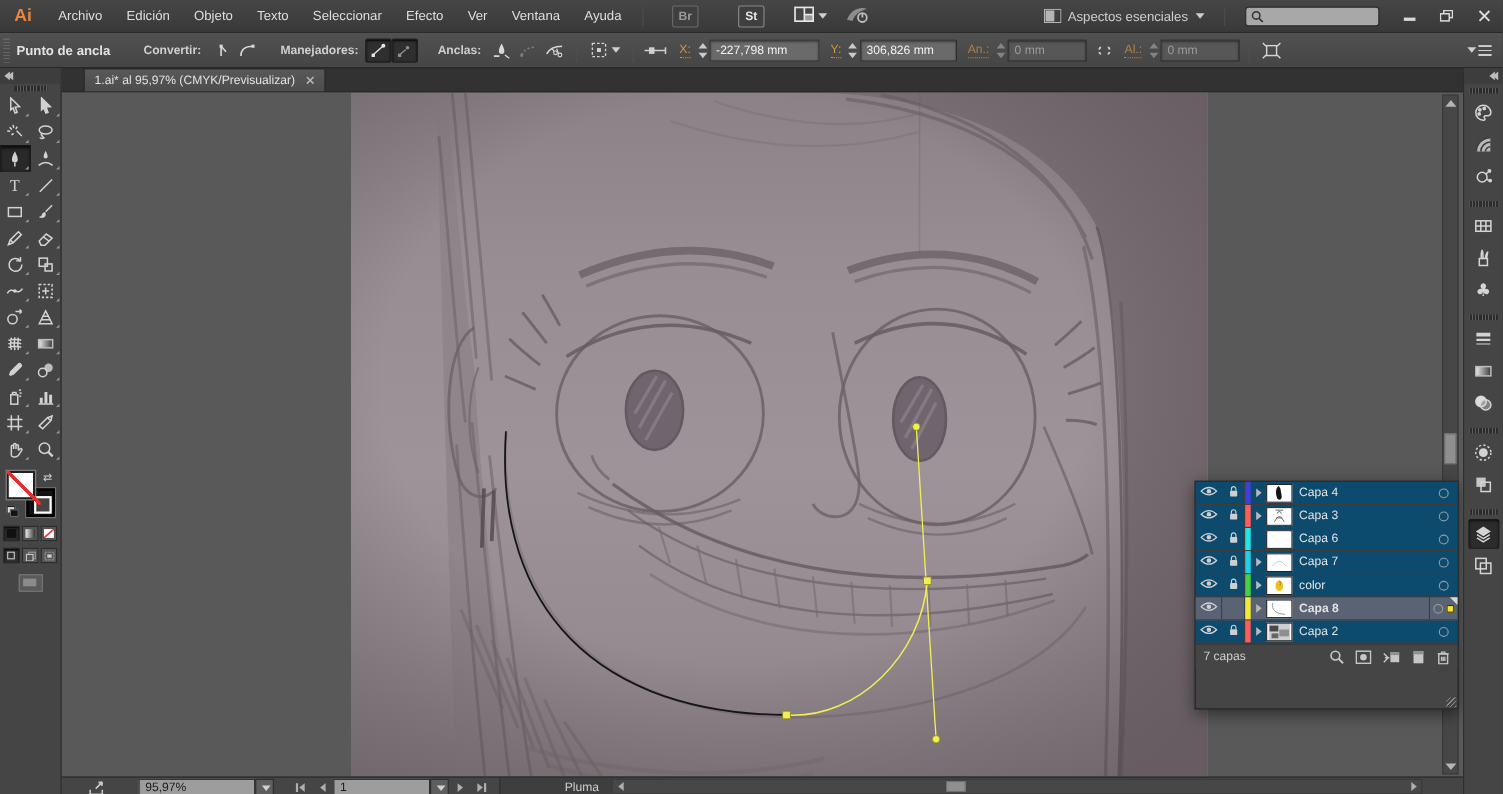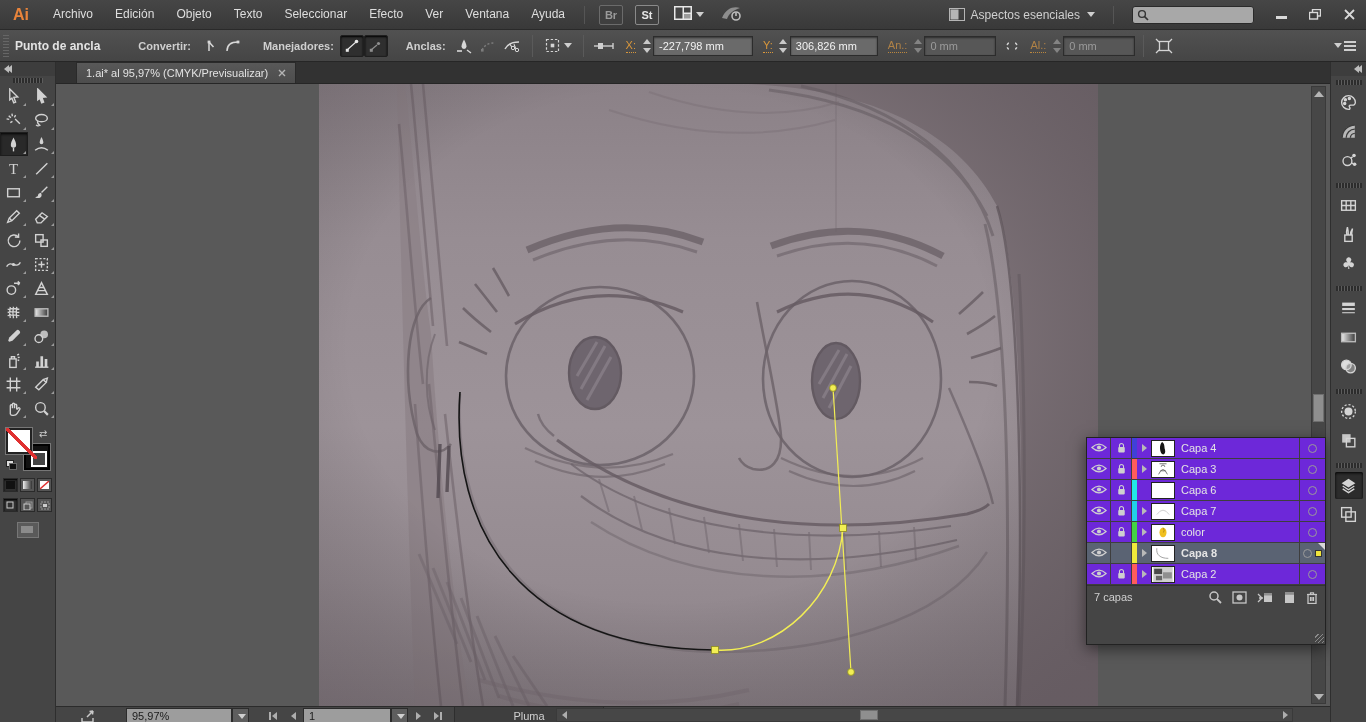--- a/index.html
+++ b/index.html
@@ -6,38 +6,38 @@
   html,body{width:1366px;height:722px;overflow:hidden;background:#3c3c3c;
     font-family:"Liberation Sans",sans-serif;color:#d6d6d6;font-size:12px}
 
   
   .titlebar{height:30px;display:flex;align-items:center;background:linear-gradient(#464646,#393939);
     border-bottom:1px solid #2a2a2a;position:relative}
   .app-logo{width:42px;text-align:center;color:#e8843b;font-weight:bold;font-size:16px}
   .menu-bar{display:flex;align-items:center;height:100%}
   .menu-item{padding:8px 11px;line-height:29px;color:#dedede;cursor:default}
   .tb-sep{width:1px;height:18px;background:#2e2e2e;border-right:1px solid #555;margin:0 8px}
-  .sq-btn{min-width:24px;height:20px;border:1px solid #6b6b6b;border-radius:2px;margin:0 6px;
+  .sq-btn{min-width:24px;height:20px;border:1px solid #6b6b6b;border-radius:2px;margin:0 18px;
     display:flex;align-items:center;justify-content:center;font-size:11px;font-weight:bold;color:#9a9a9a;background:#3f3f3f}
   .sq-btn.bright{color:#e6e6e6;border-color:#8a8a8a}
   .arrange-btn{display:flex;align-items:center;margin:0 8px}
   .caret-down{width:0;height:0;border-left:4px solid transparent;border-right:4px solid transparent;border-top:5px solid #cfcfcf;margin-left:3px}
   .titlebar-right{margin-left:auto;display:flex;align-items:center;height:100%}
   .workspace{display:flex;align-items:center;color:#cfcfcf;padding:0 10px}
   .search-box{width:122px;height:18px;background:#a8a8a8;border:1px solid #2a2a2a;border-radius:3px;
     display:flex;align-items:center;padding:0 4px;margin:0 10px}
   .search-box input{border:none;outline:none;background:transparent;width:100px;font-size:11px;color:#222;font-family:"Liberation Sans",sans-serif}
   .win-controls{display:flex;height:100%}
   .win-btn{width:34px;height:100%;display:flex;align-items:center;justify-content:center;color:#d9d9d9}
 
   
   .controlbar{height:32px;background:linear-gradient(#515151,#454545);border-bottom:1px solid #262626;
     display:flex;align-items:center;font-size:11px;position:relative}
   .gripper-v{width:6px;height:22px;margin:0 6px 0 3px;background:repeating-linear-gradient(#666 0 1px,transparent 1px 3px)}
-  .ctx-title{font-weight:bold;color:#e3e3e3;font-size:12px;margin-right:32px;white-space:nowrap}
+  .ctx-title{font-weight:bold;color:#e3e3e3;font-size:12px;margin-right:24px;white-space:nowrap}
   .cb-label{color:#cfcfcf;margin:0 6px;white-space:nowrap}
   .cb-btn{width:24px;height:22px;display:flex;align-items:center;justify-content:center;border-radius:2px;color:#d4d4d4}
   .cb-btn.toggled{background:#2f2f2f;border:1px solid #1f1f1f;box-shadow:inset 0 1px 2px #000}
   .cb-btn.dim{opacity:.38}
   .cb-sep{width:1px;height:22px;background:#333;border-right:1px solid #5a5a5a;margin:0 8px}
   .coord-label{color:#d9973b;margin:0 4px 0 10px;border-bottom:1px dotted #d9973b;padding-bottom:1px;white-space:nowrap}
   .coord-label.dis{color:#c98f45;opacity:.8}
   .stepper{width:13px;height:20px;display:flex;flex-direction:column;justify-content:space-between;padding:3px 0;align-items:center}
   .stp-up{width:0;height:0;border-left:4px solid transparent;border-right:4px solid transparent;border-bottom:5px solid #c9c9c9}
   .stp-dn{width:0;height:0;border-left:4px solid transparent;border-right:4px solid transparent;border-top:5px solid #c9c9c9}
@@ -96,21 +96,21 @@
   .tri-dn{width:0;height:0;border-left:5px solid transparent;border-right:5px solid transparent;border-top:6px solid #b5b5b5}
   .vs-thumb{position:absolute;left:1px;top:307px;width:11px;height:28px;background:#8f8f8f;border:1px solid #6f6f6f}
 
   
   .layers-panel{position:absolute;left:1030px;top:353px;width:240px;height:208px;background:#454545;
     border:1px solid #222;box-shadow:0 4px 14px rgba(0,0,0,.5);z-index:10;font-size:11px}
   .lp-tabs{height:20px;background:#383838;display:flex;align-items:flex-end;border-bottom:1px solid #2a2a2a}
   .lp-tab{height:20px;display:flex;align-items:center;padding:0 10px;color:#9f9f9f}
   .lp-tab.active{background:#535353;color:#eee;font-weight:bold;border-right:1px solid #2a2a2a}
   .lp-tabs-right{margin-left:auto;display:flex;align-items:center;gap:6px;padding-right:5px;color:#bbb}
-  .lp-rows{background:#6d28d9}
+  .lp-rows{background:#0c4a6e}
   .lp-row{height:21px;display:flex;align-items:center;border-bottom:1px solid #3e3e3e;position:relative}
   .lp-row.selected{background:#5a6373}
   .lp-row.selected::after{content:"";position:absolute;right:0;top:0;width:0;height:0;border-left:7px solid transparent;border-top:7px solid #d8d8d8}
   .lp-cell-eye{width:24px;display:flex;align-items:center;justify-content:center;border-right:1px solid #3e3e3e;height:100%}
   .lp-cell-lock{width:21px;display:flex;align-items:center;justify-content:center;border-right:1px solid #3e3e3e;height:100%}
   .lp-colorbar{width:5px;height:100%}
   .lp-tri{width:14px;display:flex;align-items:center;justify-content:center}
   .lp-tri .t{width:0;height:0;border-top:4px solid transparent;border-bottom:4px solid transparent;border-left:5px solid #b9b9b9}
   .lp-thumb{width:24px;height:17px;background:#fff;border:1px solid #222;margin-right:6px;overflow:hidden}
   .lp-thumb svg{display:block}

